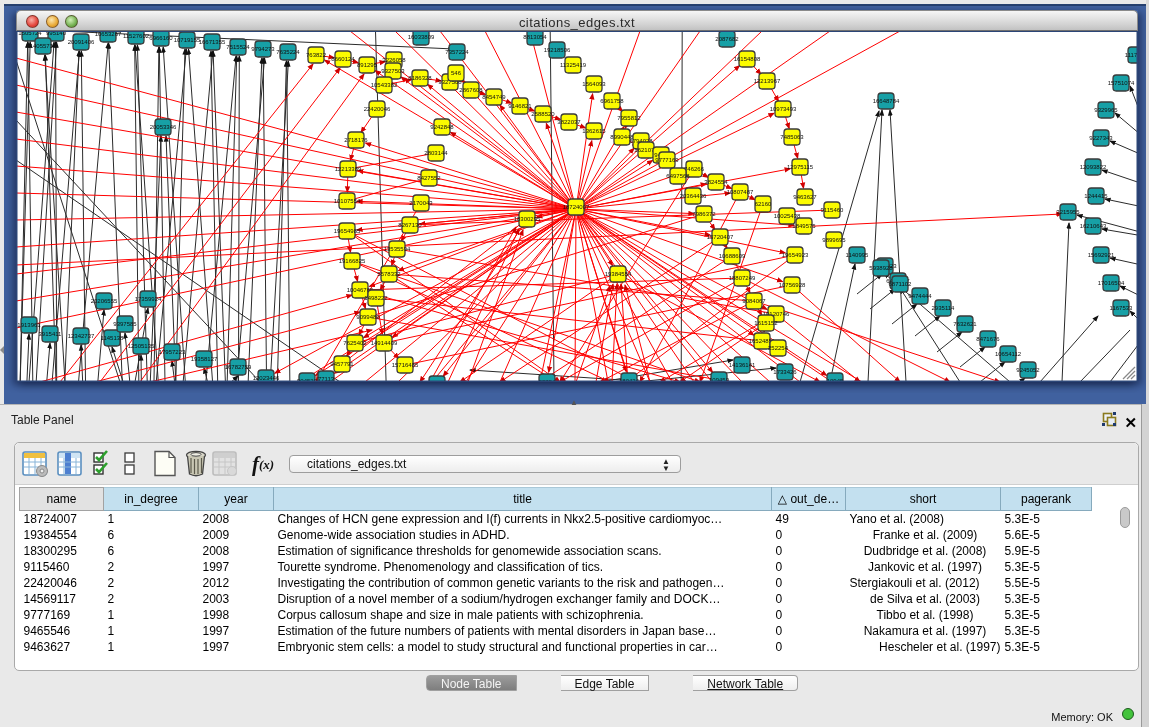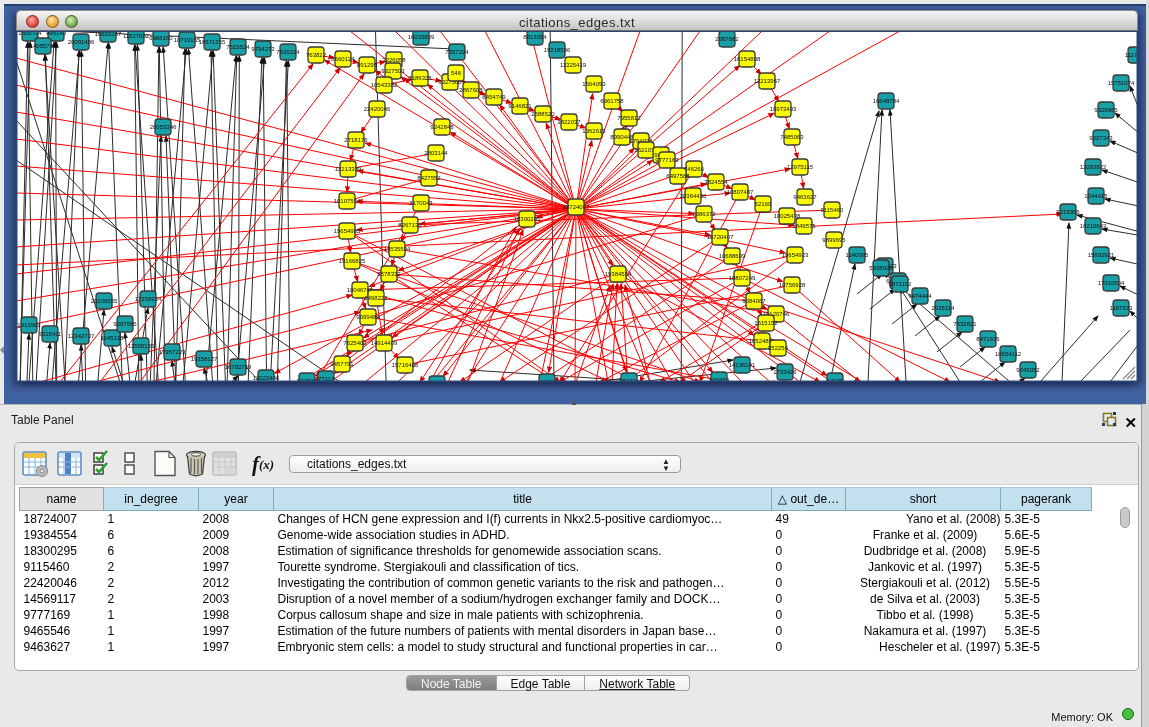--- a/index.html
+++ b/index.html
@@ -27,22 +27,22 @@
   background:#e9e9e9; border-bottom:1px solid #cfcfcf; border-radius:5px 5px 0 0; }
 #combo { position:absolute; left:274px; top:12px; width:392px; height:18px;
   background:linear-gradient(#fff,#ededed); border:1px solid #9d9d9d; border-radius:4px;
   font-size:12px; color:#111; line-height:16px; padding-left:17px; }
 table.grid { border-collapse:collapse; position:absolute; left:4px; top:44px;
   font-size:12px; color:#000; table-layout:fixed; }
 table.grid th { background:#c3e0ef; border:1px solid #86aabd; border-top:1px solid #a9c8d8;
   font-weight:normal; height:17px; font-size:12px; padding:4px; }
 table.grid th.first { background:#e2e2e2; border:1px solid #a2a2a2; }
 table.grid td { height:16px; padding:0 0 0 4px; white-space:nowrap; overflow:hidden; }
-#tabs { position:absolute; left:406px; top:270px; height:16px; display:flex;
-  font-size:12px; }
+#tabs { position:absolute; left:426px; top:270px; height:16px; display:flex;
+  font-size:12px;gap:44px; }
 #tabs div { border:1px solid #a0a0a0; border-left:none; line-height:16px; padding:0 14px;
   background:linear-gradient(#fff,#eee); color:#111; }
 #tabs div.first { border-left:1px solid #a0a0a0; border-radius:4px 0 0 4px; }
 #tabs div.last { border-radius:0 4px 4px 0;text-decoration:underline; }
 #tabs div.sel { background:linear-gradient(#9c9c9c,#7e7e7e); color:#f4f4f4; }
 #mem { position:absolute; right:36px; top:306px; font-size:11px; color:#111; }
 #memdot { position:absolute; right:15px; top:303px; width:12px; height:12px;
   border-radius:50%; background:#43c33c; border:1.5px solid #1e5a1e; }
 </style></head><body>
 <div id="root">
@@ -709,21 +709,21 @@
               <th>△ out_de…</th>
               <th>short</th>
               <th>pagerank</th>
             </tr>
             <tr>
               <td>18724007</td>
               <td>1</td>
               <td>2008</td>
               <td>Changes of HCN gene expression and I(f) currents in Nkx2.5-positive cardiomyoc…</td>
               <td>49</td>
-              <td style="text-align:right">Yano et al. (2008)</td>
+              <td style="text-align:left">Yano et al. (2008)</td>
               <td>5.3E-5</td>
             </tr>
             <tr>
               <td>19384554</td>
               <td>6</td>
               <td>2009</td>
               <td>Genome-wide association studies in ADHD.</td>
               <td>0</td>
               <td style="text-align:center">Franke et al. (2009)</td>
               <td>5.6E-5</td>
@@ -734,32 +734,32 @@
               <td>2008</td>
               <td>Estimation of significance thresholds for genomewide association scans.</td>
               <td>0</td>
               <td style="text-align:center">Dudbridge et al. (2008)</td>
               <td>5.9E-5</td>
             </tr>
             <tr>
               <td>9115460</td>
               <td>2</td>
               <td>1997</td>
-              <td>Tourette syndrome. Stergiakouli and classification of tics.</td>
+              <td>Tourette syndrome. Phenomenology and classification of tics.</td>
               <td>0</td>
               <td style="text-align:center">Jankovic et al. (1997)</td>
               <td>5.3E-5</td>
             </tr>
             <tr>
               <td>22420046</td>
               <td>2</td>
               <td>2012</td>
               <td>Investigating the contribution of common genetic variants to the risk and pathogen…</td>
               <td>0</td>
-              <td style="text-align:center">Stergiakouli et al. (2012)</td>
+              <td style="">Stergiakouli et al. (2012)</td>
               <td>5.5E-5</td>
             </tr>
             <tr>
               <td>14569117</td>
               <td>2</td>
               <td>2003</td>
               <td>Disruption of a novel member of a sodium/hydrogen exchanger family and DOCK…</td>
               <td>0</td>
               <td style="text-align:center">de Silva et al. (2003)</td>
               <td>5.3E-5</td>

